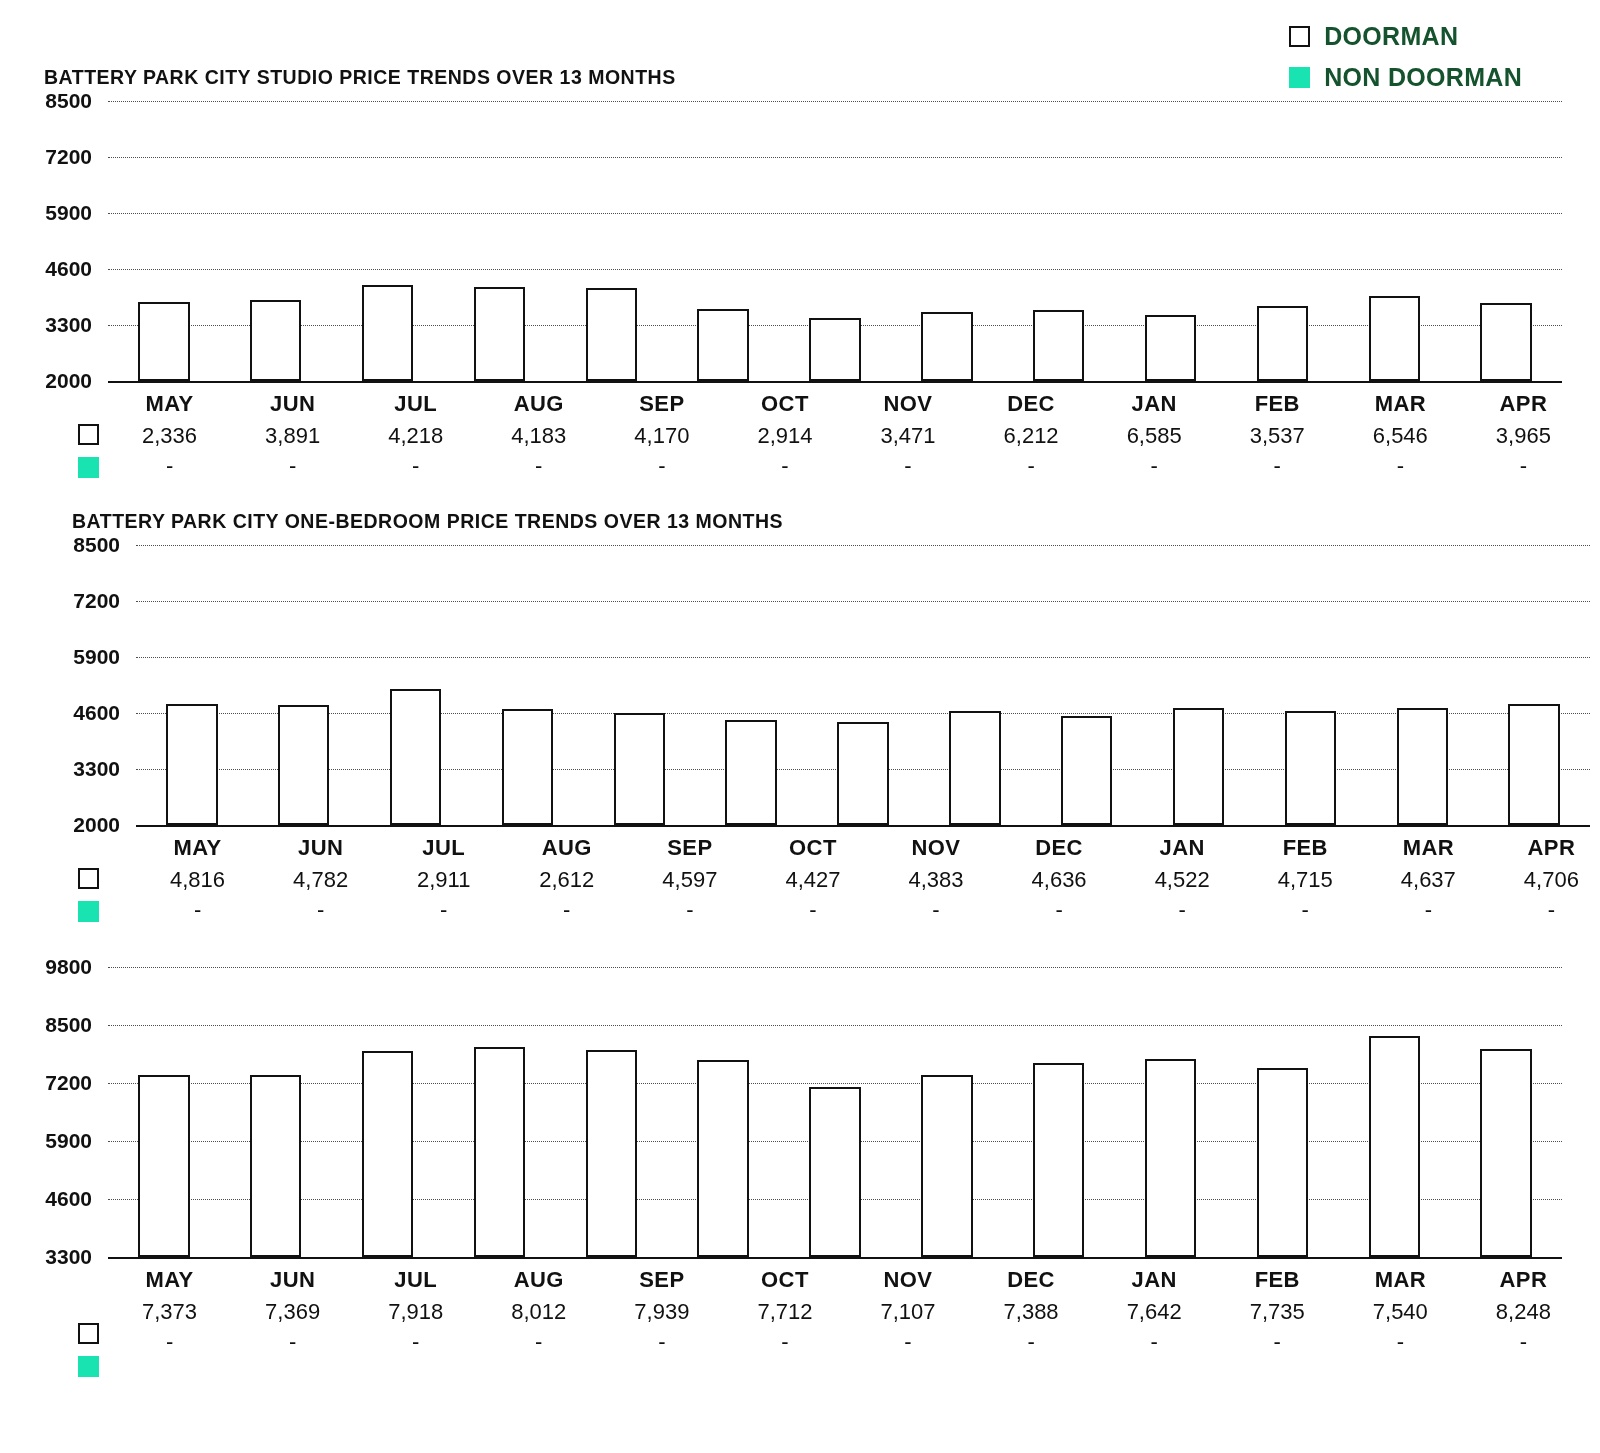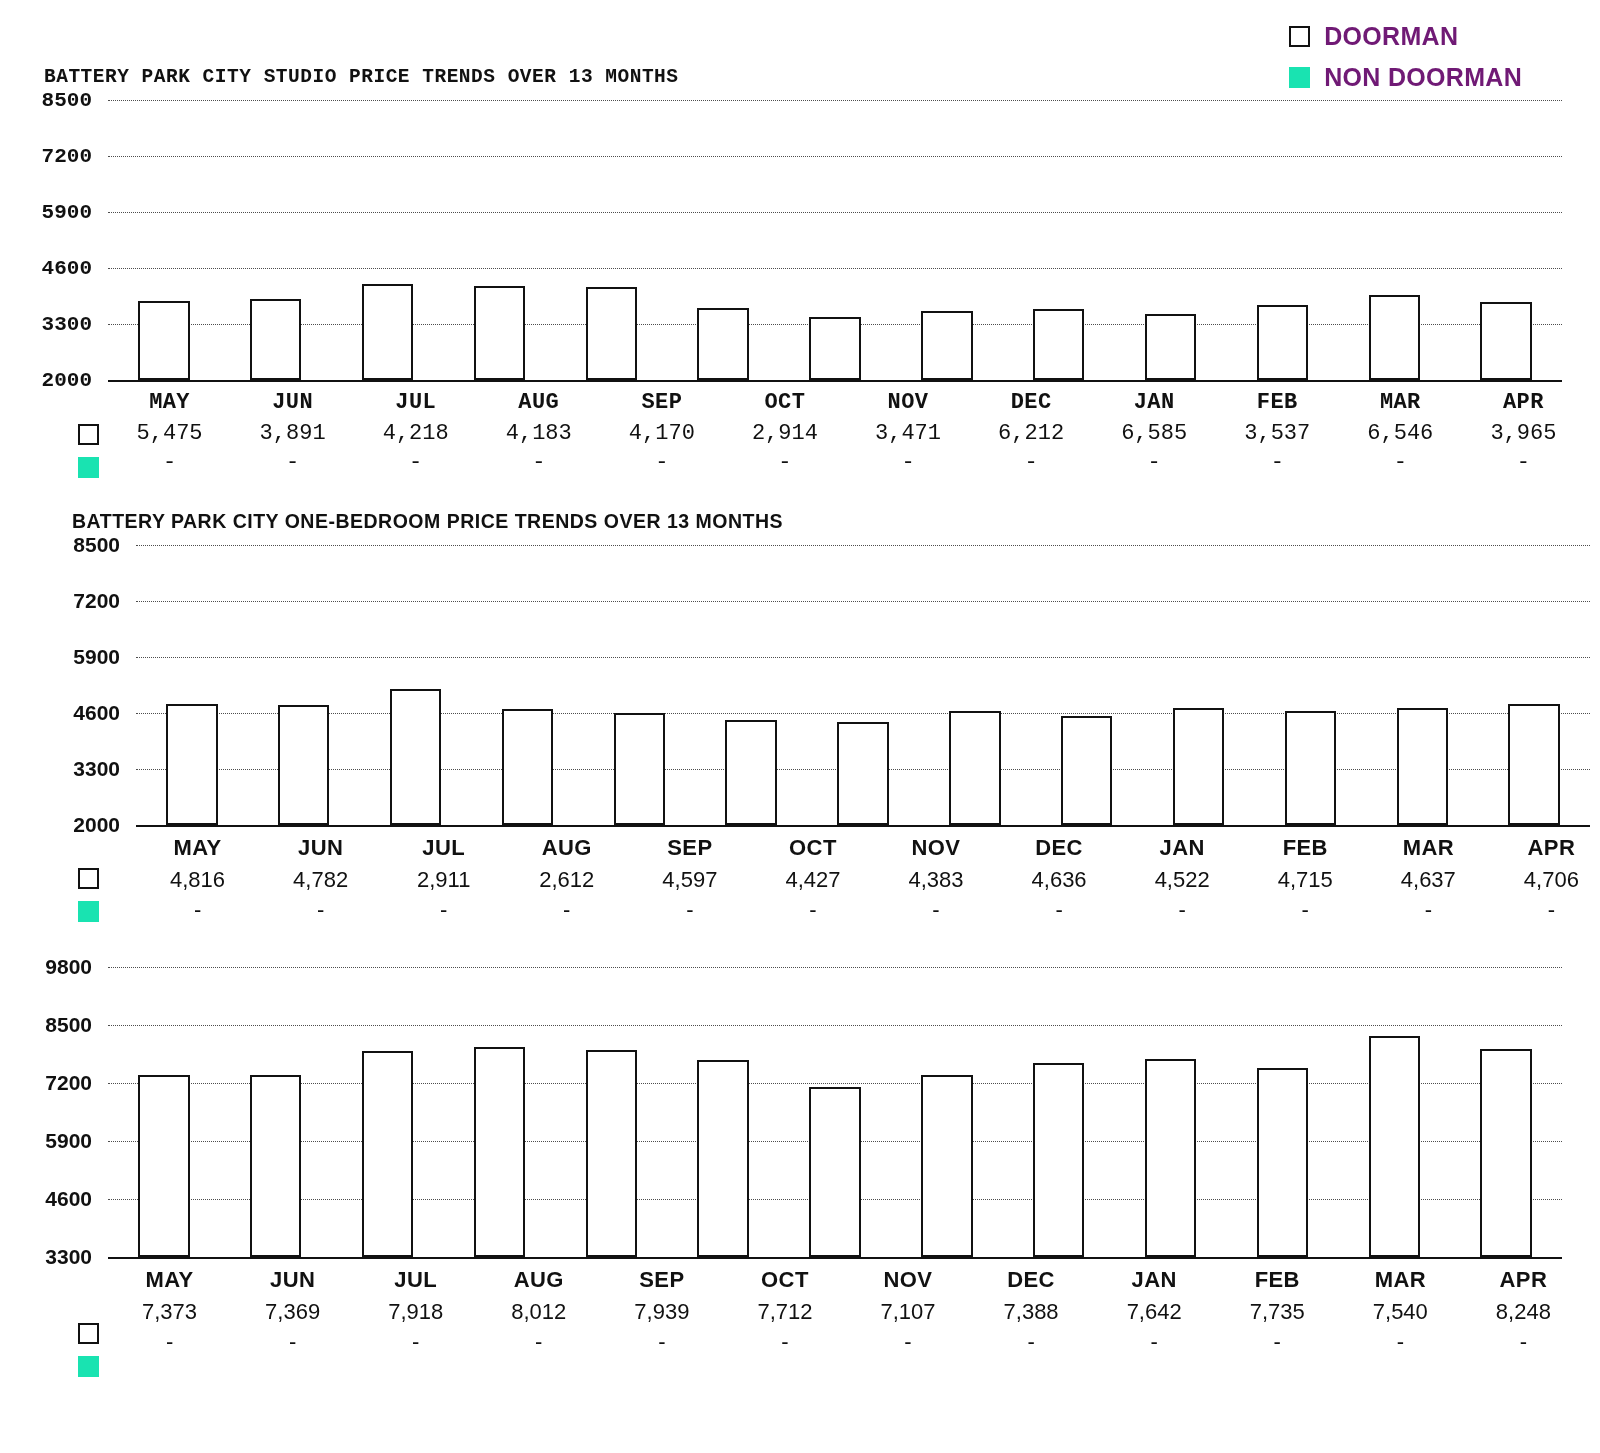--- a/index.html
+++ b/index.html
@@ -37,21 +37,21 @@
     border: 2px solid #111111;
     background: #ffffff;
   }
   .legend-swatch.nondoorman {
     background: #19e3b1;
   }
   .legend-label {
     font-size: 25px;
     font-weight: bold;
     letter-spacing: 0.3px;
-    color: #701a75;
+    color: #14532d;
   }
 
   .panel {
     position: absolute;
     left: 0;
     width: 1600px;
   }
   .panel-title {
     font-size: 19.5px;
     font-weight: bold;
@@ -161,21 +161,21 @@
     <span class="legend-swatch doorman"></span>
     <span class="legend-label">DOORMAN</span>
   </div>
   <div class="legend-row">
     <span class="legend-swatch nondoorman"></span>
     <span class="legend-label">NON DOORMAN</span>
   </div>
 </div>
 
 <div id="panels">
-    <div class="panel" style="top: 66px; font-family: Liberation Mono, monospace;">
+    <div class="panel" style="top: 66px;">
       <div class="panel-title">BATTERY PARK CITY STUDIO PRICE TRENDS OVER 13 MONTHS</div>
       <div class="plot-wrap" style="height: 280px;">
         <div class="plot" style="height: 280px;">
           <div class="axisline" style="top: 280px;"></div>
           <div class="gridline" style="top: 224px;"></div>
           <div class="gridline" style="top: 168px;"></div>
           <div class="gridline" style="top: 112px;"></div>
           <div class="gridline" style="top: 56px;"></div>
           <div class="gridline" style="top: 0px;"></div>
         </div>
@@ -213,21 +213,21 @@
           <div class="cell">OCT</div>
           <div class="cell">NOV</div>
           <div class="cell">DEC</div>
           <div class="cell">JAN</div>
           <div class="cell">FEB</div>
           <div class="cell">MAR</div>
           <div class="cell">APR</div>
           <div class="cell">MAY</div>
         </div>
         <div class="table-row row-values" style="margin-top: 6px;">
-          <div class="cell">5,475</div>
+          <div class="cell">2,336</div>
           <div class="cell">3,891</div>
           <div class="cell">4,218</div>
           <div class="cell">4,183</div>
           <div class="cell">4,170</div>
           <div class="cell">2,914</div>
           <div class="cell">3,471</div>
           <div class="cell">6,212</div>
           <div class="cell">6,585</div>
           <div class="cell">3,537</div>
           <div class="cell">6,546</div>

